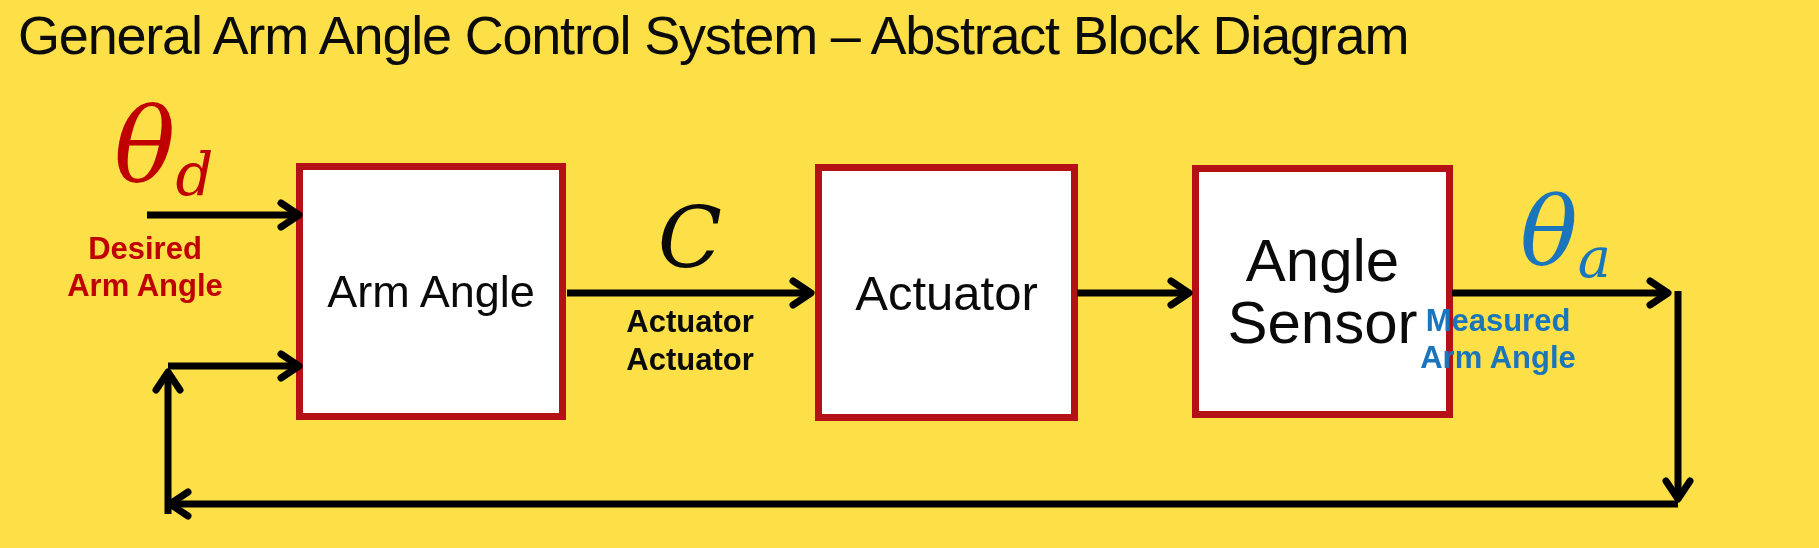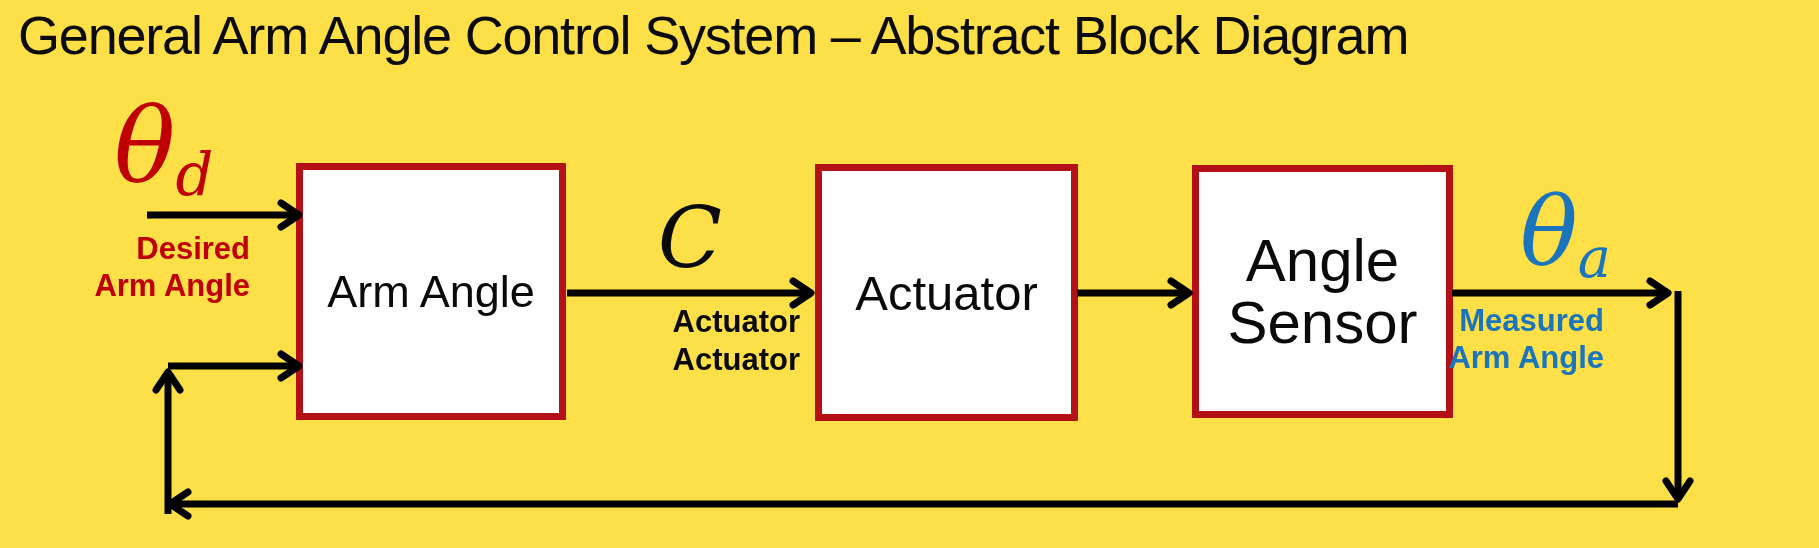--- a/index.html
+++ b/index.html
@@ -33,21 +33,21 @@
     line-height:1;
     white-space:nowrap;
   }
   .sym-theta-d{left:98px;top:96px;font-size:102px;color:#C00000;margin-left:16px;}
   .sym-theta-a{left:1520px;top:184px;font-size:96px;color:#1B75BC;}
   .sym-c{left:590px;top:196px;width:200px;text-align:center;font-size:84px;color:#0a0a0a;}
   .sub{font-size:0.58em;position:relative;top:0.22em;}
   .caption{
     position:absolute;
     font-weight:bold;
-    text-align:right;
+    text-align:center;
   }
   .caption-desired{left:40px;top:230px;width:210px;font-size:31px;line-height:37px;color:#C00000;}
   .caption-command{left:580px;top:303px;width:220px;font-size:31px;line-height:38px;color:#0a0a0a;}
   .caption-measured{left:1392px;top:302px;width:212px;font-size:31px;line-height:37px;color:#1B75BC;}
   svg.wires{
     position:absolute;left:0;top:0;z-index:5;
     pointer-events:none;
   }
   svg.wires line{stroke:#000000;stroke-width:7;}
 </style>

